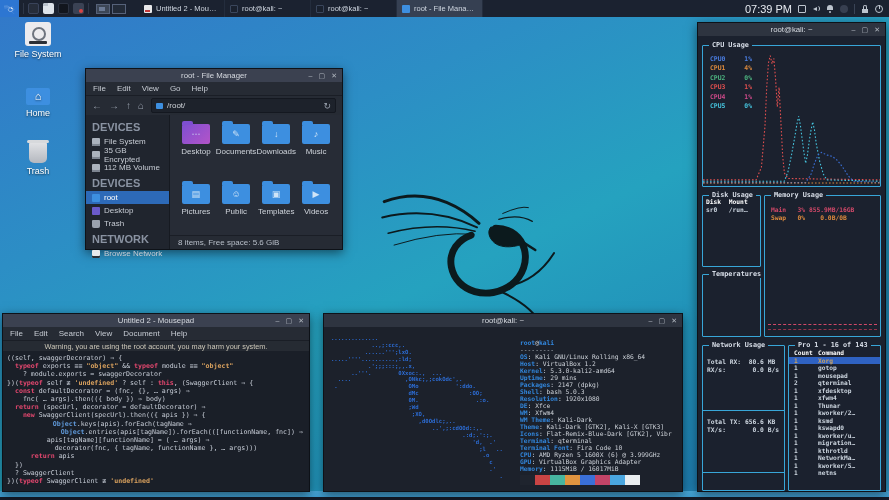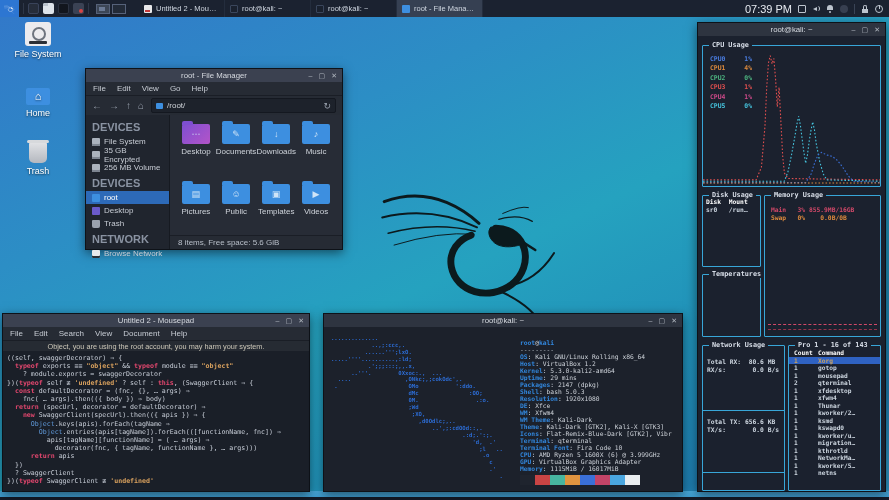--- a/index.html
+++ b/index.html
@@ -91,21 +91,21 @@
   .folder.purple::before{background:#7e4fd2;}
   .flabel{font-size:8px;color:#ced3da;}
   .fm-status{height:13px;background:#262b34;border-top:1px solid #1a1e26;display:flex;align-items:center;padding:0 8px;font-size:8px;color:#b8bfc9;}
   
   .mp-warn{height:11px;background:#262b33;border-bottom:1px solid #1a1e26;display:flex;align-items:center;justify-content:center;font-size:7.3px;color:#ccc7b8;}
   .mp-code{position:absolute;top:37px;bottom:0;left:0;right:0;background:#1a1f28;padding:3px 0 0 4px;font-family:"DejaVu Sans Mono",monospace;font-size:6.6px;line-height:8.2px;overflow:hidden;}
   .cline{white-space:pre;}
   .cp{color:#c6ccd6;}
   .ck{color:#e2476e;font-weight:bold;}
   .cs{color:#d9a15e;font-weight:bold;}
-  .cb{color:#5f98d8;font-weight:normal;}
+  .cb{color:#5f98d8;font-weight:bold;margin-left:22px;}
   
   .term-body{position:absolute;top:13px;bottom:0;left:0;right:0;background:#1c212b;overflow:hidden;font-family:"DejaVu Sans Mono",monospace;}
   .nf-art{position:absolute;left:7px;top:8px;margin:0;font-size:5.6px;line-height:6.9px;font-weight:bold;color:#2c6cd4;font-family:"DejaVu Sans Mono",monospace;}
   .nf-info{position:absolute;left:196px;top:12px;font-size:6.3px;line-height:7px;}
   .nline{white-space:pre;}
   .nlab{color:#3287dd;font-weight:bold;}
   .nsep{color:#ced3da;}
   .nval{color:#ced3da;}
   .nuser{font-weight:bold;color:#3287dd;}
   .nat{color:#ced3da;}
@@ -249,21 +249,21 @@
           <div class="srow">
             <span class="sic drive-icon"></span>
             <span class="slabel">File System</span>
           </div>
           <div class="srow">
             <span class="sic drive-icon"></span>
             <span class="slabel">35 GB Encrypted</span>
           </div>
           <div class="srow">
             <span class="sic drive-icon"></span>
-            <span class="slabel">256 MB Volume</span>
+            <span class="slabel">112 MB Volume</span>
           </div>
           <div class="shead">DEVICES</div>
           <div class="srow sel">
             <span class="sic folder-icon"></span>
             <span class="slabel">root</span>
           </div>
           <div class="srow">
             <span class="sic folder-desktop-icon"></span>
             <span class="slabel">Desktop</span>
           </div>
@@ -343,21 +343,21 @@
       </span>
     </div>
     <div class="mp-menu">
         <span class="mitem">File</span>
         <span class="mitem">Edit</span>
         <span class="mitem">Search</span>
         <span class="mitem">View</span>
         <span class="mitem">Document</span>
         <span class="mitem">Help</span>
       </div>
-    <div class="mp-warn">Object, you are using the root account, you may harm your system.</div>
+    <div class="mp-warn">Warning, you are using the root account, you may harm your system.</div>
     <div class="mp-code">
         <div class="cline"><span class="cp">((self, swaggerDecorator) ⇒ {</span></div>
         <div class="cline"><span class="cp">  </span><span class="ck">typeof</span><span class="cp"> exports ≡≡ </span><span class="cs">"object"</span><span class="cp"> &amp;&amp; </span><span class="ck">typeof</span><span class="cp"> module ≡≡ </span><span class="cs">"object"</span></div>
         <div class="cline"><span class="cp">    ? module.exports = swaggerDecorator</span></div>
         <div class="cline"><span class="cp">})(</span><span class="ck">typeof</span><span class="cp"> self ≢ </span><span class="cs">'undefined'</span><span class="cp"> ? self : </span><span class="ck">this</span><span class="cp">, (SwaggerClient ⇒ {</span></div>
         <div class="cline"><span class="cp">  </span><span class="ck">const</span><span class="cp"> defaultDecorator = (fnc, {}, … args) ⇒</span></div>
         <div class="cline"><span class="cp">    fnc( … args).then(({ body }) ⇒ body)</span></div>
         <div class="cline"><span class="cp">  </span><span class="ck">return</span><span class="cp"> (specUrl, decorator = defaultDecorator) ⇒</span></div>
         <div class="cline"><span class="cp">    </span><span class="ck">new</span><span class="cp"> SwaggerClient(specUrl).then(({ apis }) ⇒ {</span></div>
         <div class="cline"><span class="cp">      </span><span class="cb">Object</span><span class="cp">.keys(apis).forEach(tagName ⇒</span></div>

